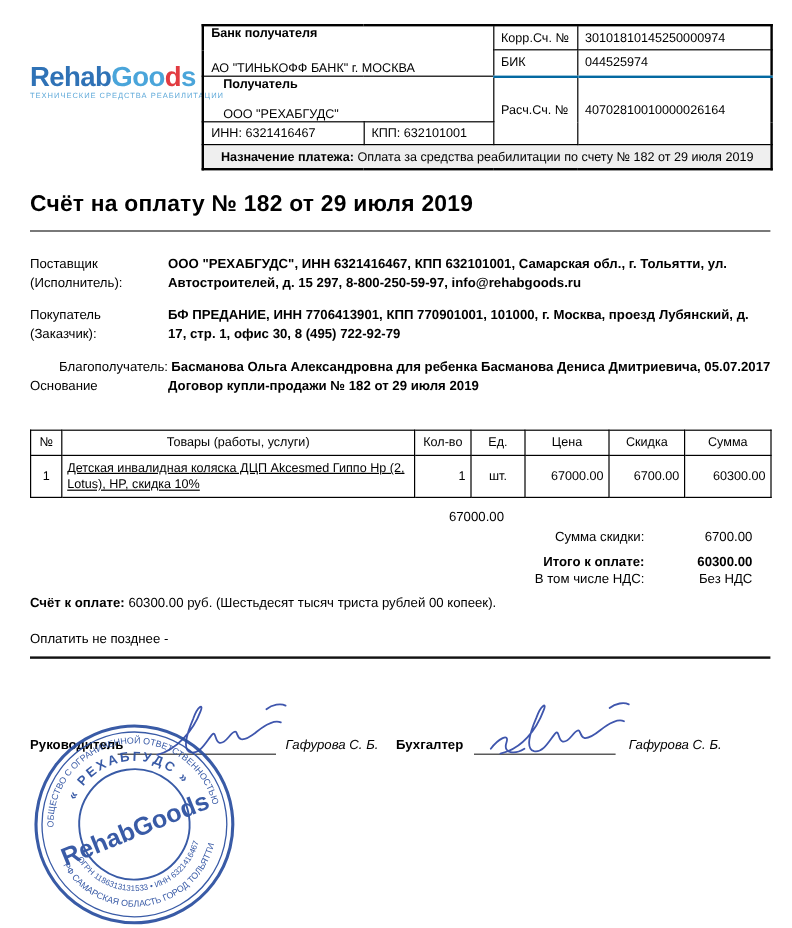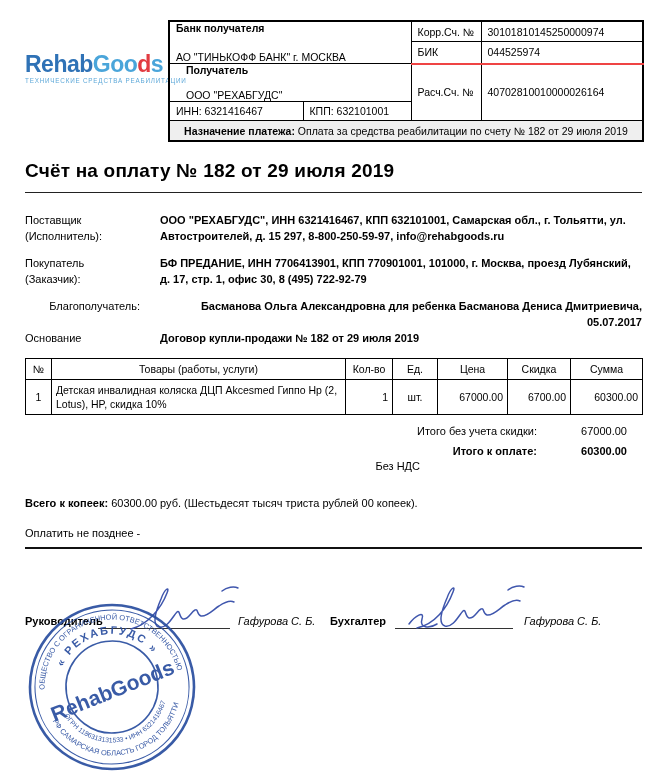--- a/index.html
+++ b/index.html
@@ -13,45 +13,45 @@
   .logo-tagline{font-size:6.3px;letter-spacing:0.8px;color:#5fa9d9;margin-top:1px;white-space:nowrap;}
 
   
   table.bank{position:absolute;left:168px;top:20px;width:474px;border-collapse:collapse;table-layout:fixed;
              font-size:10.5px;}
   table.bank td{border:1px solid #000;padding:0 6px;vertical-align:middle;overflow:hidden;}
   table.bank{border:2px solid #000;}
   td.bank-cell{height:41px;padding:3px 6px;}
   .cell-flex{display:flex;flex-direction:column;justify-content:space-between;height:100%;}
   .lbl-b{font-weight:bold;}
-  tr.thick-bottom td{border-bottom:2px solid #ef4444;margin-top:21px;}
+  tr.thick-bottom td{border-bottom:2px solid #0369a1;margin-top:21px;}
   td.purpose-cell{background:#efefef;text-align:center;height:19px;border-top:1px solid #000;}
   td.acc-val{vertical-align:top;padding-top:4px;}
   td.acc-lbl{vertical-align:top;padding-top:4px;}
 
   
   .doc-title{position:absolute;left:25px;top:160px;font-size:19px;font-weight:bold;letter-spacing:0.2px;}
   .title-rule{position:absolute;left:25px;top:192px;width:617px;height:0;border-top:1.4px solid #222;}
 
   
   .parties{position:absolute;left:25px;top:212px;width:617px;font-size:11px;line-height:16px;}
-  .party-row{display:flex;align-items:flex-start;gap:20px;}
+  .party-row{display:flex;align-items:flex-start;}
   .party-row.mb1{margin-bottom:11px;}
   .party-row.mb2{text-align:right;}
   .party-label{width:115px;flex:0 0 115px;white-space:pre-line;}
   .party-value{flex:1;font-weight:bold;}
 
   
   table.items{position:absolute;left:25px;top:358px;width:617px;border-collapse:collapse;table-layout:fixed;
               font-size:10.5px;border:1.6px solid #000;}
   table.items th,table.items td{border:1px solid #000;padding:0 4px;}
   table.items th{font-weight:normal;height:20px;text-align:center;}
   table.items td{height:34px;}
   td.c-num{text-align:center;}
-  td.c-name{text-align:left;padding:2px 6px;line-height:14px;}
+  td.c-name{text-align:left;padding:2px 6px;line-height:14px;text-decoration:underline;}
   td.c-qty{text-align:right;padding-right:14px;}
   td.c-unit{text-align:center;}
   td.c-money{text-align:right;padding-right:8px;}
 
   
   .totals{position:absolute;left:330px;top:422px;width:297px;font-size:11px;}
   .totals-row{display:flex;height:17.5px;align-items:center;}
   .totals-label{flex:1;text-align:right;}
   .totals-value{width:90px;text-align:right;}
   .totals-row.bold{font-weight:bold;align-items:flex-end;}
@@ -178,33 +178,37 @@
       <td class="c-unit">шт.</td>
       <td class="c-money">67000.00</td>
       <td class="c-money">6700.00</td>
       <td class="c-money">60300.00</td>
     </tr>
   </tbody>
     </table>
 
   <div class="totals">
     <div class="totals-row">
-      <div class="totals-label">Итого без учета скидки:</div>
       <div class="totals-value">67000.00</div>
+    </div>
+    <div class="totals-row">
+      <div class="totals-label">Сумма скидки:</div>
+      <div class="totals-value">6700.00</div>
     </div>
     <div class="totals-row bold">
       <div class="totals-label">Итого к оплате:</div>
       <div class="totals-value">60300.00</div>
     </div>
     <div class="totals-row">
+      <div class="totals-label">В том числе НДС:</div>
       <div class="totals-value">Без НДС</div>
     </div>
   </div>
 
-  <div class="amount-words"><b>Всего к копеек:</b><span> 60300.00 руб. (Шестьдесят тысяч триста рублей 00 копеек).</span></div>
+  <div class="amount-words"><b>Счёт к оплате:</b><span> 60300.00 руб. (Шестьдесят тысяч триста рублей 00 копеек).</span></div>
   <div class="pay-before">Оплатить не позднее -</div>
   <div class="bottom-rule"></div>
 
   <div class="sig-label lab-dir">Руководитель</div>
   <div class="sig-line line-dir"></div>
   <div class="sig-name name-dir">Гафурова С. Б.</div>
   <div class="sig-label lab-acc">Бухгалтер</div>
   <div class="sig-line line-acc"></div>
   <div class="sig-name name-acc">Гафурова С. Б.</div>
 

